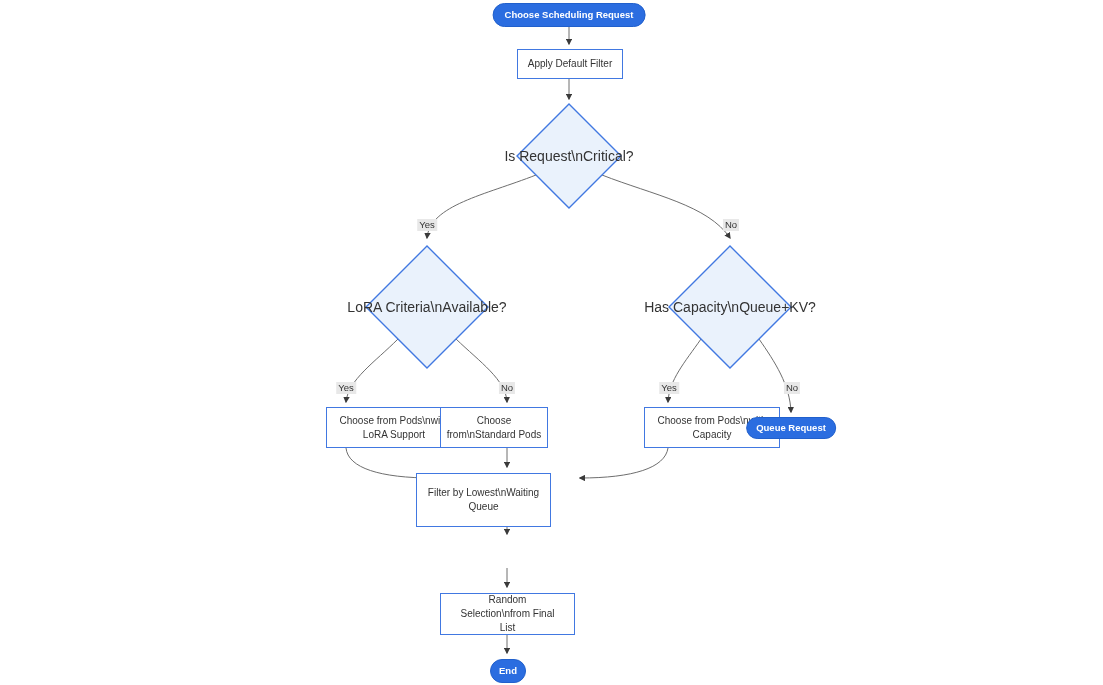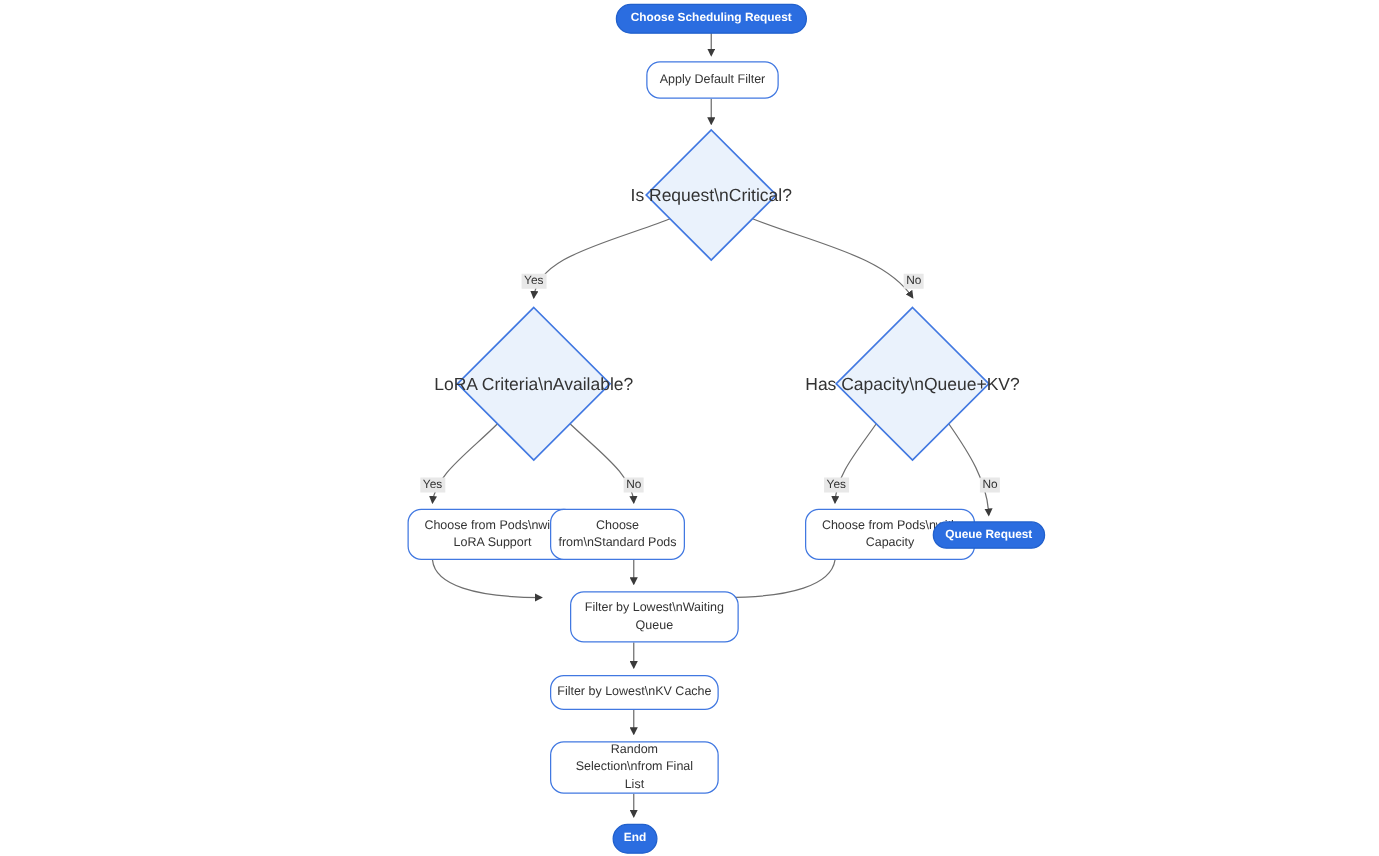--- a/index.html
+++ b/index.html
@@ -40,21 +40,20 @@
     stroke:var(--node-border);
     stroke-width:1.4;
   }
   .node{
     position:absolute;
     display:flex;align-items:center;justify-content:center;
     text-align:center;
     font-size:10px;line-height:14px;
     color:var(--text);
     box-sizing:border-box;
-    border-radius:11px;
   }
   .rect{
     background:var(--rect-fill);
     border:1px solid var(--node-border);
   }
   .pill{
     background:var(--accent-fill);
     border:1px solid var(--accent-border);
     color:var(--accent-text);
     font-weight:700;
@@ -125,23 +124,22 @@
   <div class="diamond-label" style="left:730px;top:307px;">Has Capacity\nQueue+KV?</div>
 
   <div class="node rect" style="left:279px;top:407px;width:136px;height:41px;padding:0 3px;margin-left:47px;">Choose from Pods\nwith LoRA Support</div>
 
   <div class="node rect" style="left:440px;top:407px;width:108px;height:41px;padding:0 3px;">Choose from\nStandard Pods</div>
 
   <div class="node rect" style="left:600px;top:407px;width:136px;height:41px;padding:12px 3px;margin-left:44px;">Choose from Pods\nwith Capacity</div>
 
   <div class="node pill" style="left:791px;top:417px;padding:3px 9px;">Queue Request</div>
 
-  <div class="node rect" style="left:456px;top:473px;width:135px;height:41px;padding:0 3px;">Filter by Lowest\nWaiting Queue</div>
+  <div class="node rect" style="left:416px;top:473px;width:135px;height:54px;padding:0 3px;">Filter by Lowest\nWaiting Queue</div>
 
-  <div class="node rect nowrap" style="left:440px;top:540px;width:135px;height:28px;">Filter by Lowest\nKV Cache</div>
 
   <div class="node rect" style="left:440px;top:593px;width:135px;height:42px;padding:0 17px;">Random Selection\nfrom Final List</div>
 
   <div class="node pill" style="left:508px;top:659px;padding:4px 8px;">End</div>
 
   <div class="edge-chip" style="left:427px;top:225px;">Yes</div>
   <div class="edge-chip" style="left:731px;top:225px;">No</div>
   <div class="edge-chip" style="left:346px;top:388px;">Yes</div>
   <div class="edge-chip" style="left:507px;top:388px;">No</div>
   <div class="edge-chip" style="left:669px;top:388px;">Yes</div>

